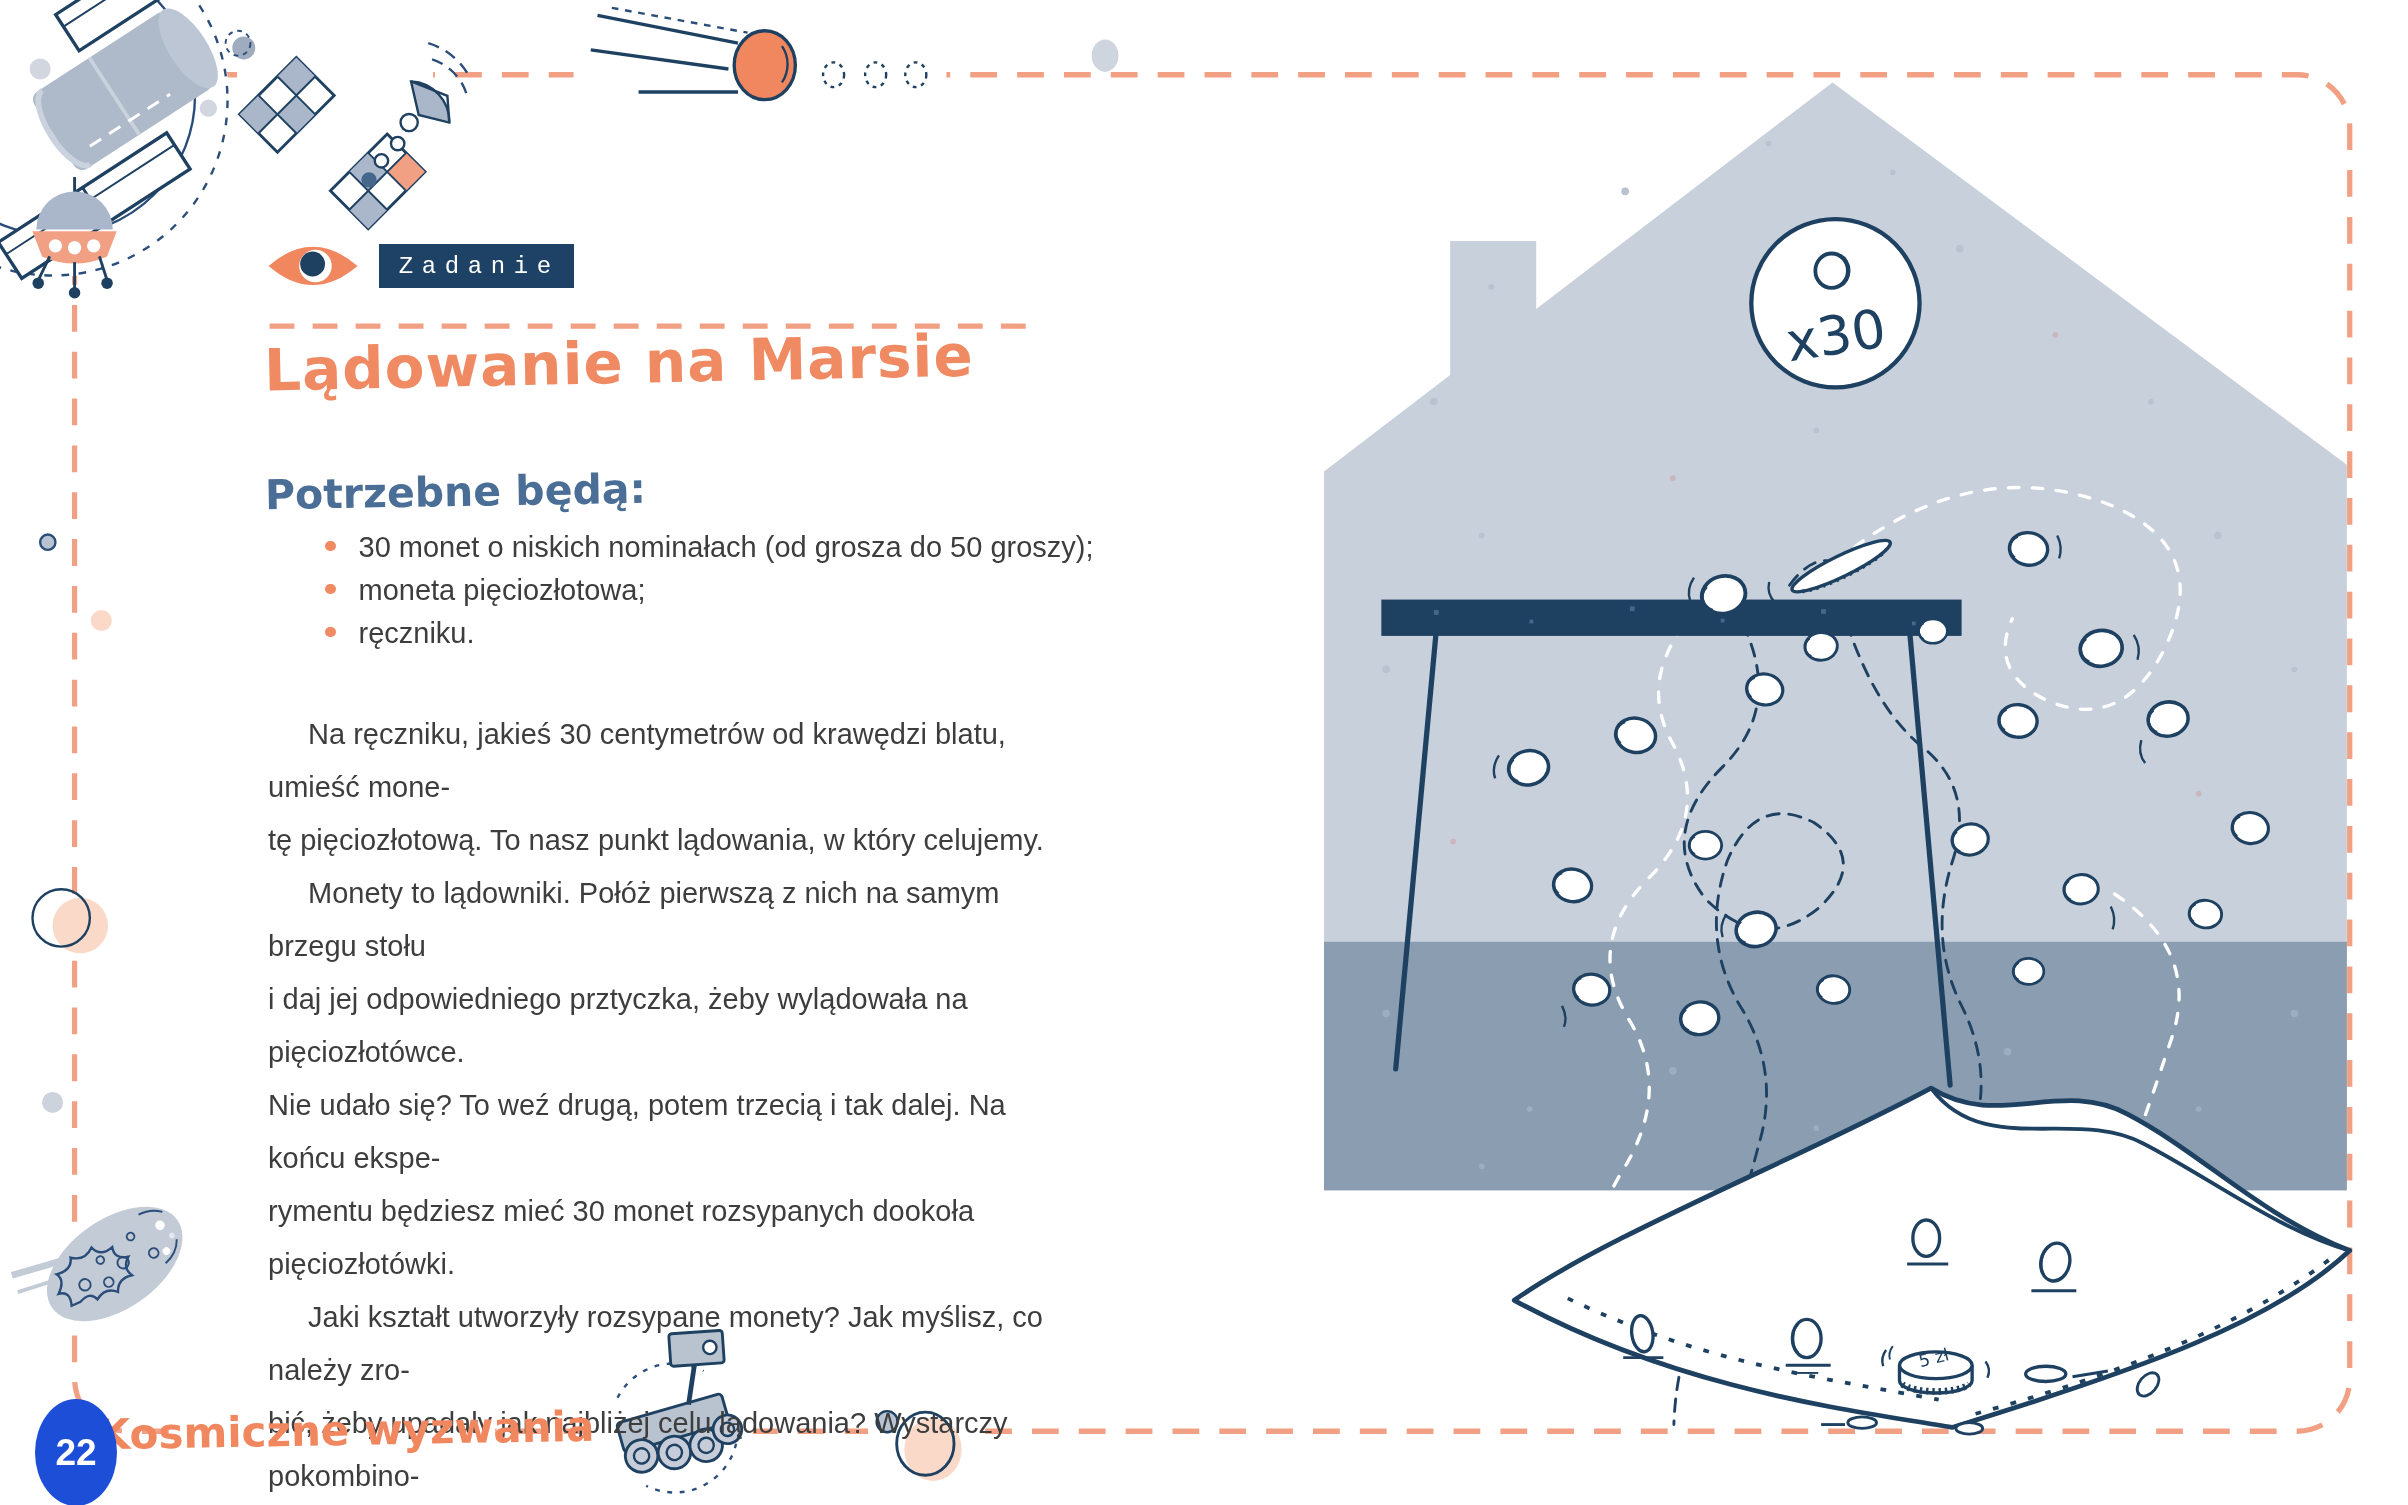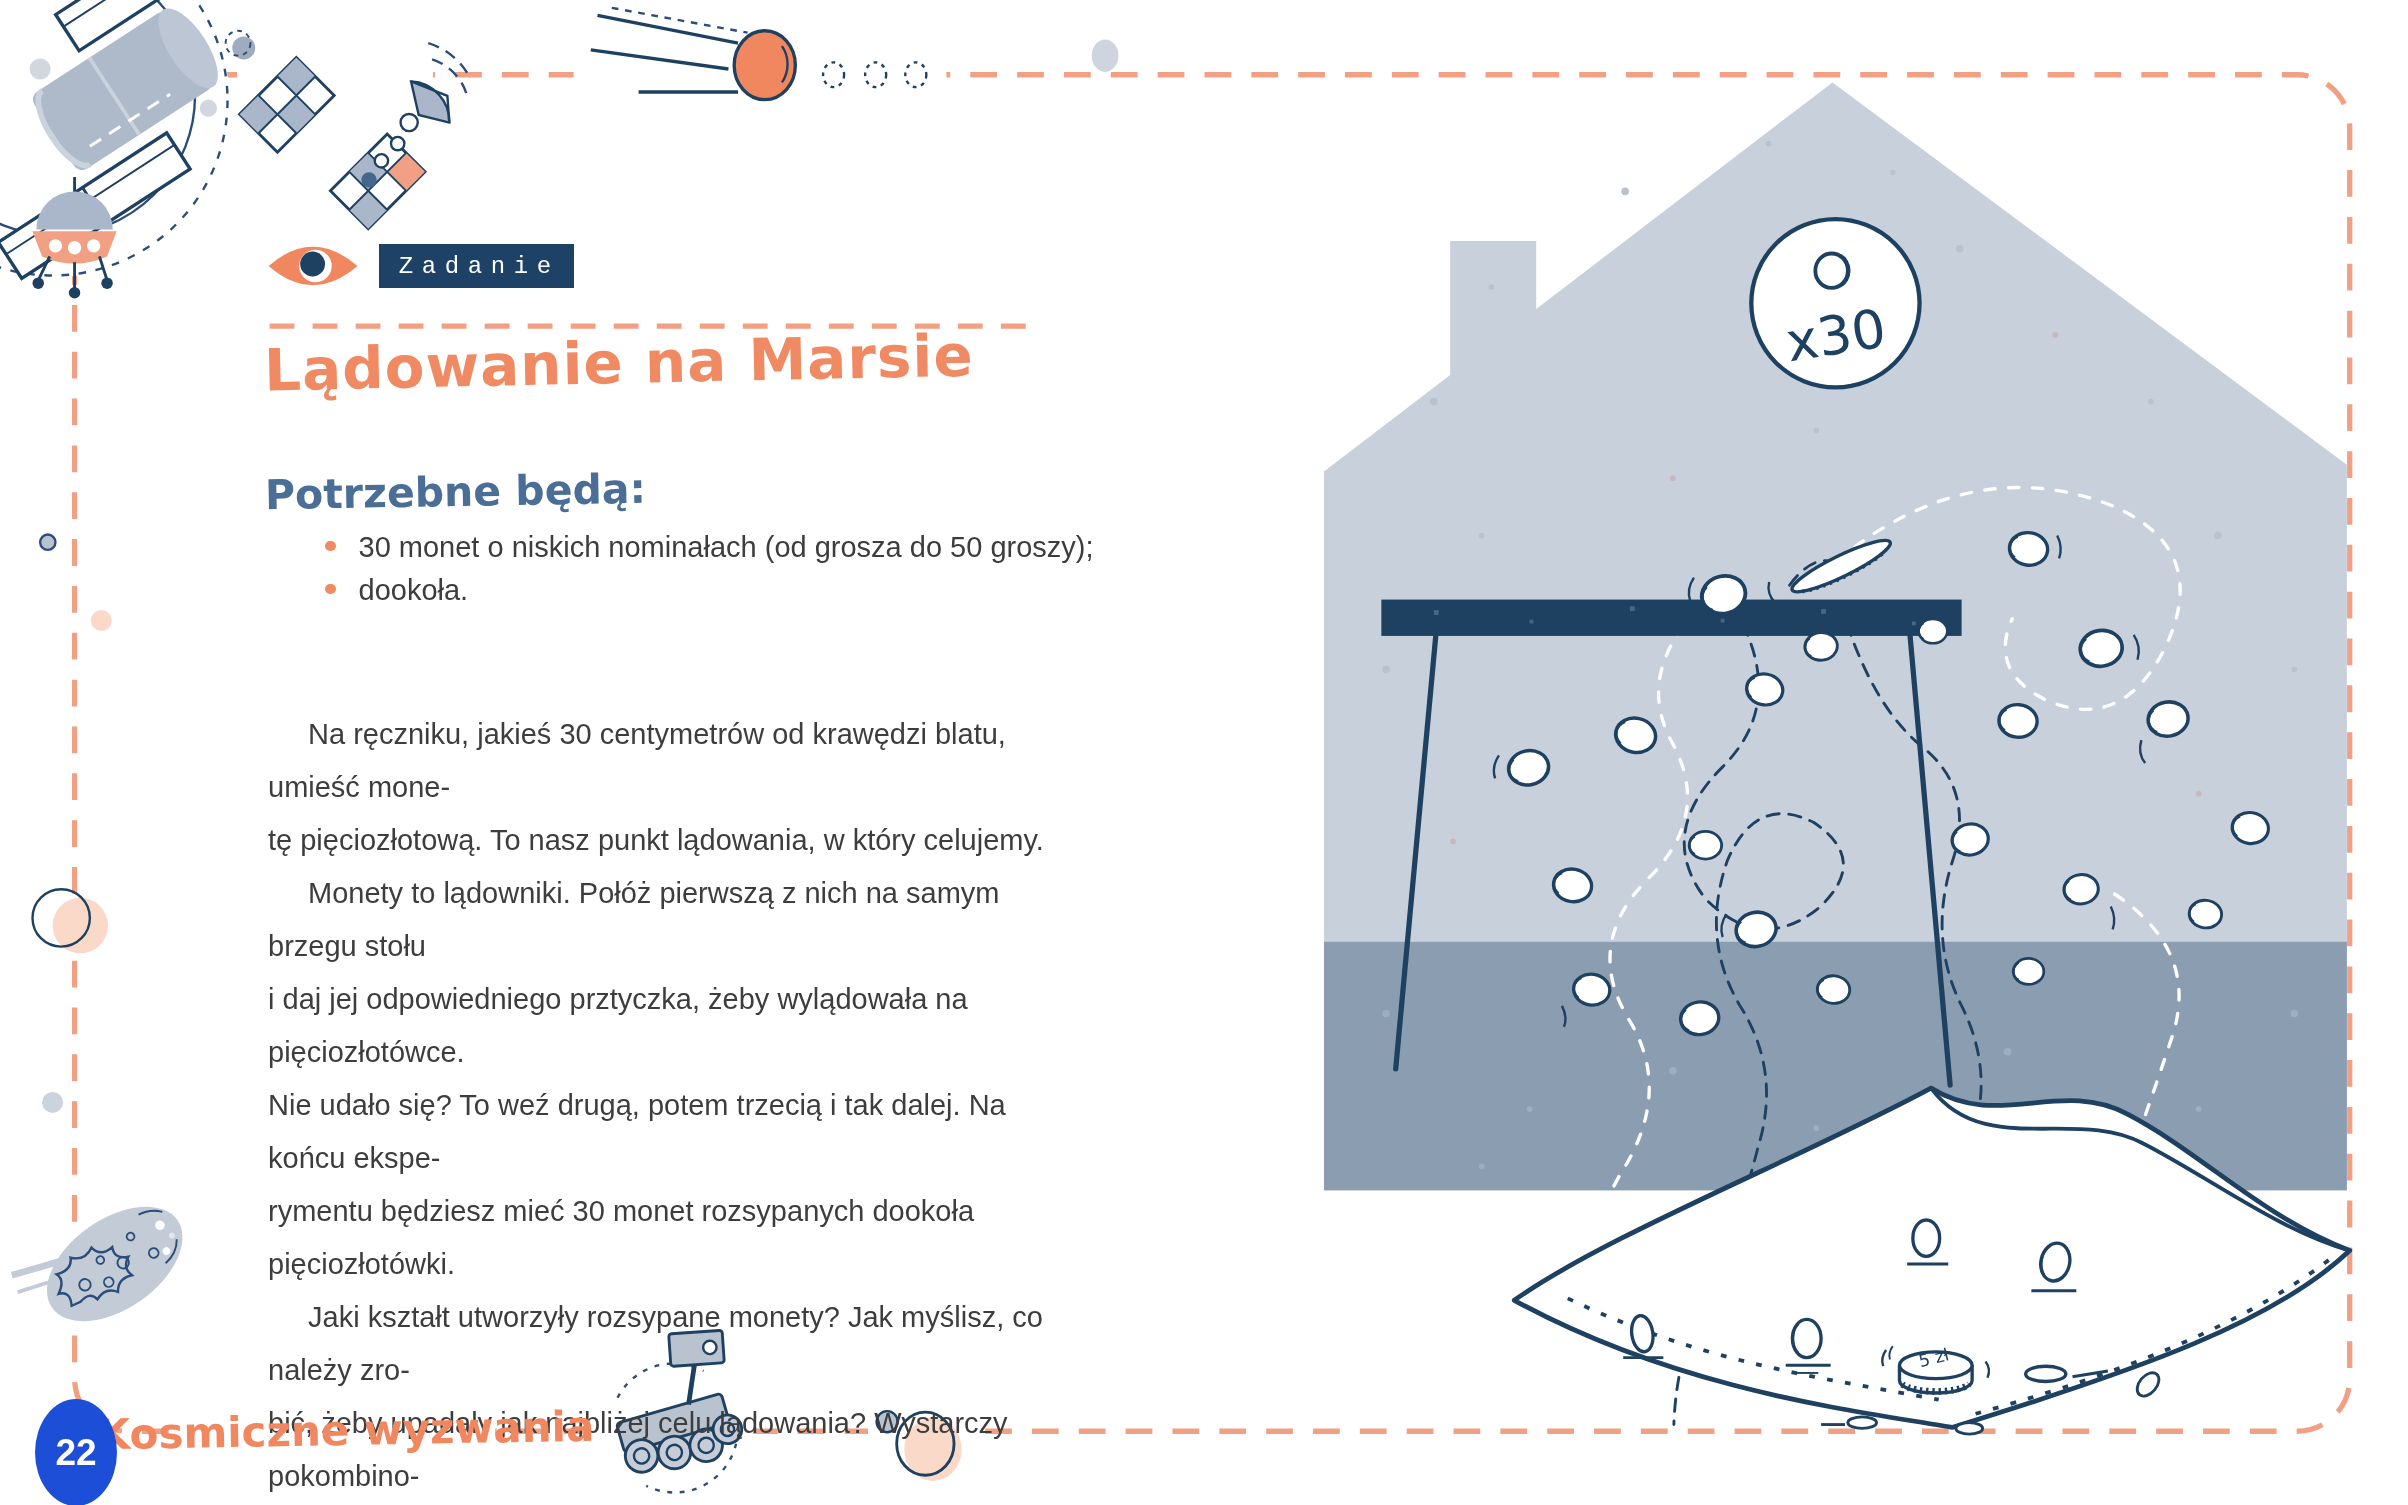--- a/index.html
+++ b/index.html
@@ -366,21 +366,25 @@
 
 <div class="ov needs-h">Potrzebne będą:</div>
 
 <div class="ov needs">
   <div class="need-row">
     <span class="need-dot"></span>
     <span class="need-txt">30 monet o niskich nominałach (od grosza do 50 groszy);</span>
   </div>
   <div class="need-row">
     <span class="need-dot"></span>
-    <span class="need-txt">dookoła.</span>
+    <span class="need-txt">moneta pięciozłotowa;</span>
+  </div>
+  <div class="need-row">
+    <span class="need-dot"></span>
+    <span class="need-txt">ręczniku.</span>
   </div>
 </div>
 
 <div class="ov bodytext">
   <p class="para ind">Na ręczniku, jakieś 30 centymetrów od krawędzi blatu, umieść mone-
 tę pięciozłotową. To nasz punkt lądowania, w który celujemy.</p>
   <p class="para ind">Monety to lądowniki. Połóż pierwszą z nich na samym brzegu stołu
 i daj jej odpowiedniego prztyczka, żeby wylądowała na pięciozłotówce.
 Nie udało się? To weź drugą, potem trzecią i tak dalej. Na końcu ekspe-
 rymentu będziesz mieć 30 monet rozsypanych dookoła pięciozłotówki.</p>

